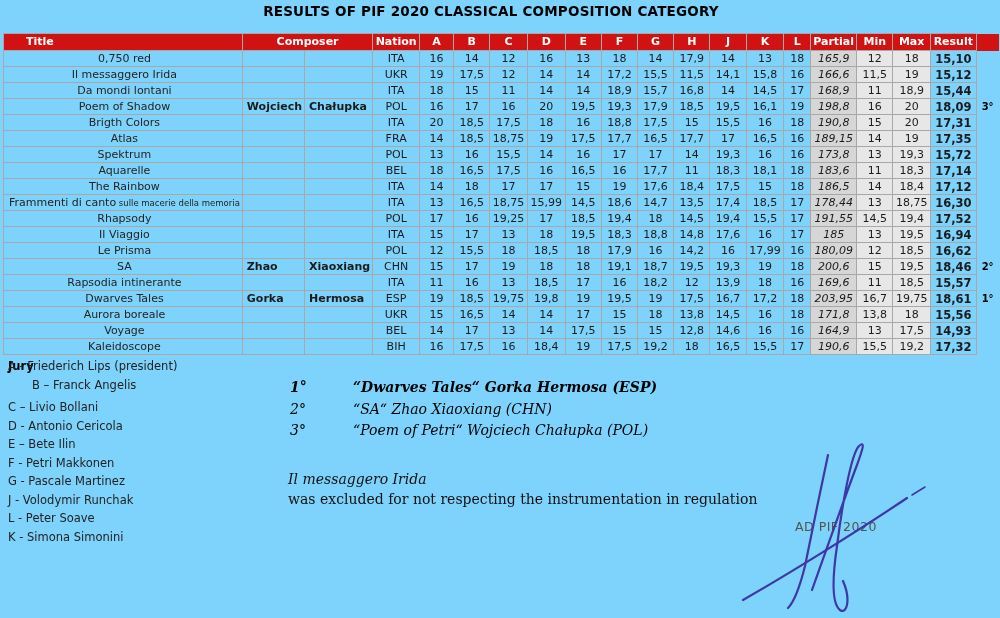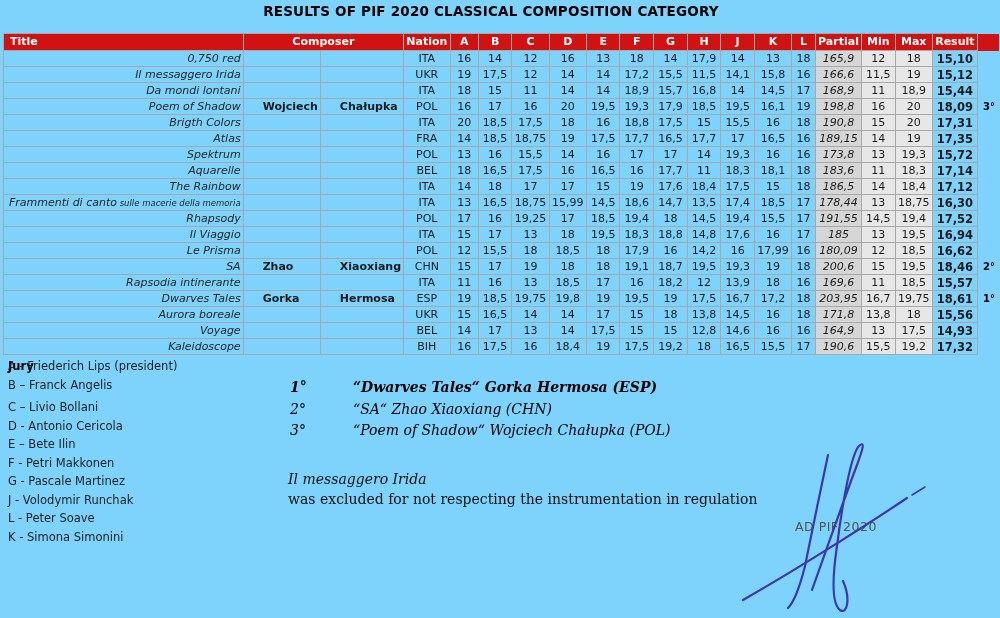--- a/index.html
+++ b/index.html
@@ -18,39 +18,39 @@
     font-size:11px;
   }
   .results th, .results td {
     border:1px solid #a8a8a8; height:15px; line-height:14px;
     padding:0 2px; white-space:nowrap; overflow:hidden;
   }
   .results thead th {
     background:var(--header-red,#d01212); color:#fff; font-weight:700;
     text-align:center; height:16px; font-size:11px;
   }
-  .results thead th.lh { text-align:left; padding-left:6px; }
-  td.title { font-style:italic; text-align:right; padding-left:5px; color:#242424; }
+  .results thead th.lh { text-align:left; padding-left:22px; }
+  td.title { text-align:center; padding-left:5px; color:#242424; }
   td.title .note-small { font-size:8.5px; }
-  td.comp { font-weight:700; padding-left:19px; }
+  td.comp { font-weight:700; padding-left:4px; }
   td.center { text-align:center; }
   td.partial { background:var(--partial-bg,#d6d6d6); font-style:italic; text-align:center;margin-left:24px; }
   td.mm { background:var(--minmax-bg,#e7e7e7); text-align:center; }
   td.result { font-weight:700; text-align:center; font-size:11.5px; }
   td.rank, th.rank-h { border:none; background:transparent; font-weight:700; font-size:10px; text-align:left; padding-left:5px; color:#000; }
   .jury-label {
     position:absolute; left:8px; top:359px;
     font-size:11.5px; font-weight:700; color:#000;
   }
   .jury-list {
     position:absolute; left:8px; top:357px; margin:0; padding:0; list-style:none;
     font-size:11.5px; color:#222;
   }
   .jury-list li { height:18.5px; line-height:18.5px; }
-  .jury-list li:nth-child(2) { margin-bottom:4px; }
+  .jury-list li:nth-child(2) { margin-bottom:4px;margin-left:24px; }
   .podium {
     position:absolute; left:290px; top:377px;
     font-family:"DejaVu Serif","Liberation Serif",serif; font-size:14px; color:#000;
   }
   .podium-row { display:flex; height:21.5px; line-height:21.5px; }
   .podium-row .place { width:63px; font-style:italic; }
   .podium-row .ptext { font-style:italic; }
   .podium-row.first .place, .podium-row.first .ptext { font-weight:700; }
   .note {
     position:absolute; left:288px; top:469px;
@@ -562,21 +562,21 @@
     <div class="podium-row first">
       <span class="place">1°</span>
       <span class="ptext">“Dwarves Tales“ Gorka Hermosa (ESP)</span>
     </div>
     <div class="podium-row">
       <span class="place">2°</span>
       <span class="ptext">“SA“  Zhao Xiaoxiang (CHN)</span>
     </div>
     <div class="podium-row">
       <span class="place">3°</span>
-      <span class="ptext">“Poem of Shadow“ Wojciech Chałupka (POL)</span>
+      <span class="ptext">“Poem of Petri“ Wojciech Chałupka (POL)</span>
     </div>
   </div>
 
   <div class="note">
     <div class="l1">Il messaggero Irida</div>
     <div class="l2">was excluded for not respecting the instrumentation in regulation</div>
   </div>
 
   <div class="sig-label">AD PIF 2020</div>
   <svg class="sig-svg" viewBox="0 0 260 180" xmlns="http://www.w3.org/2000/svg">

